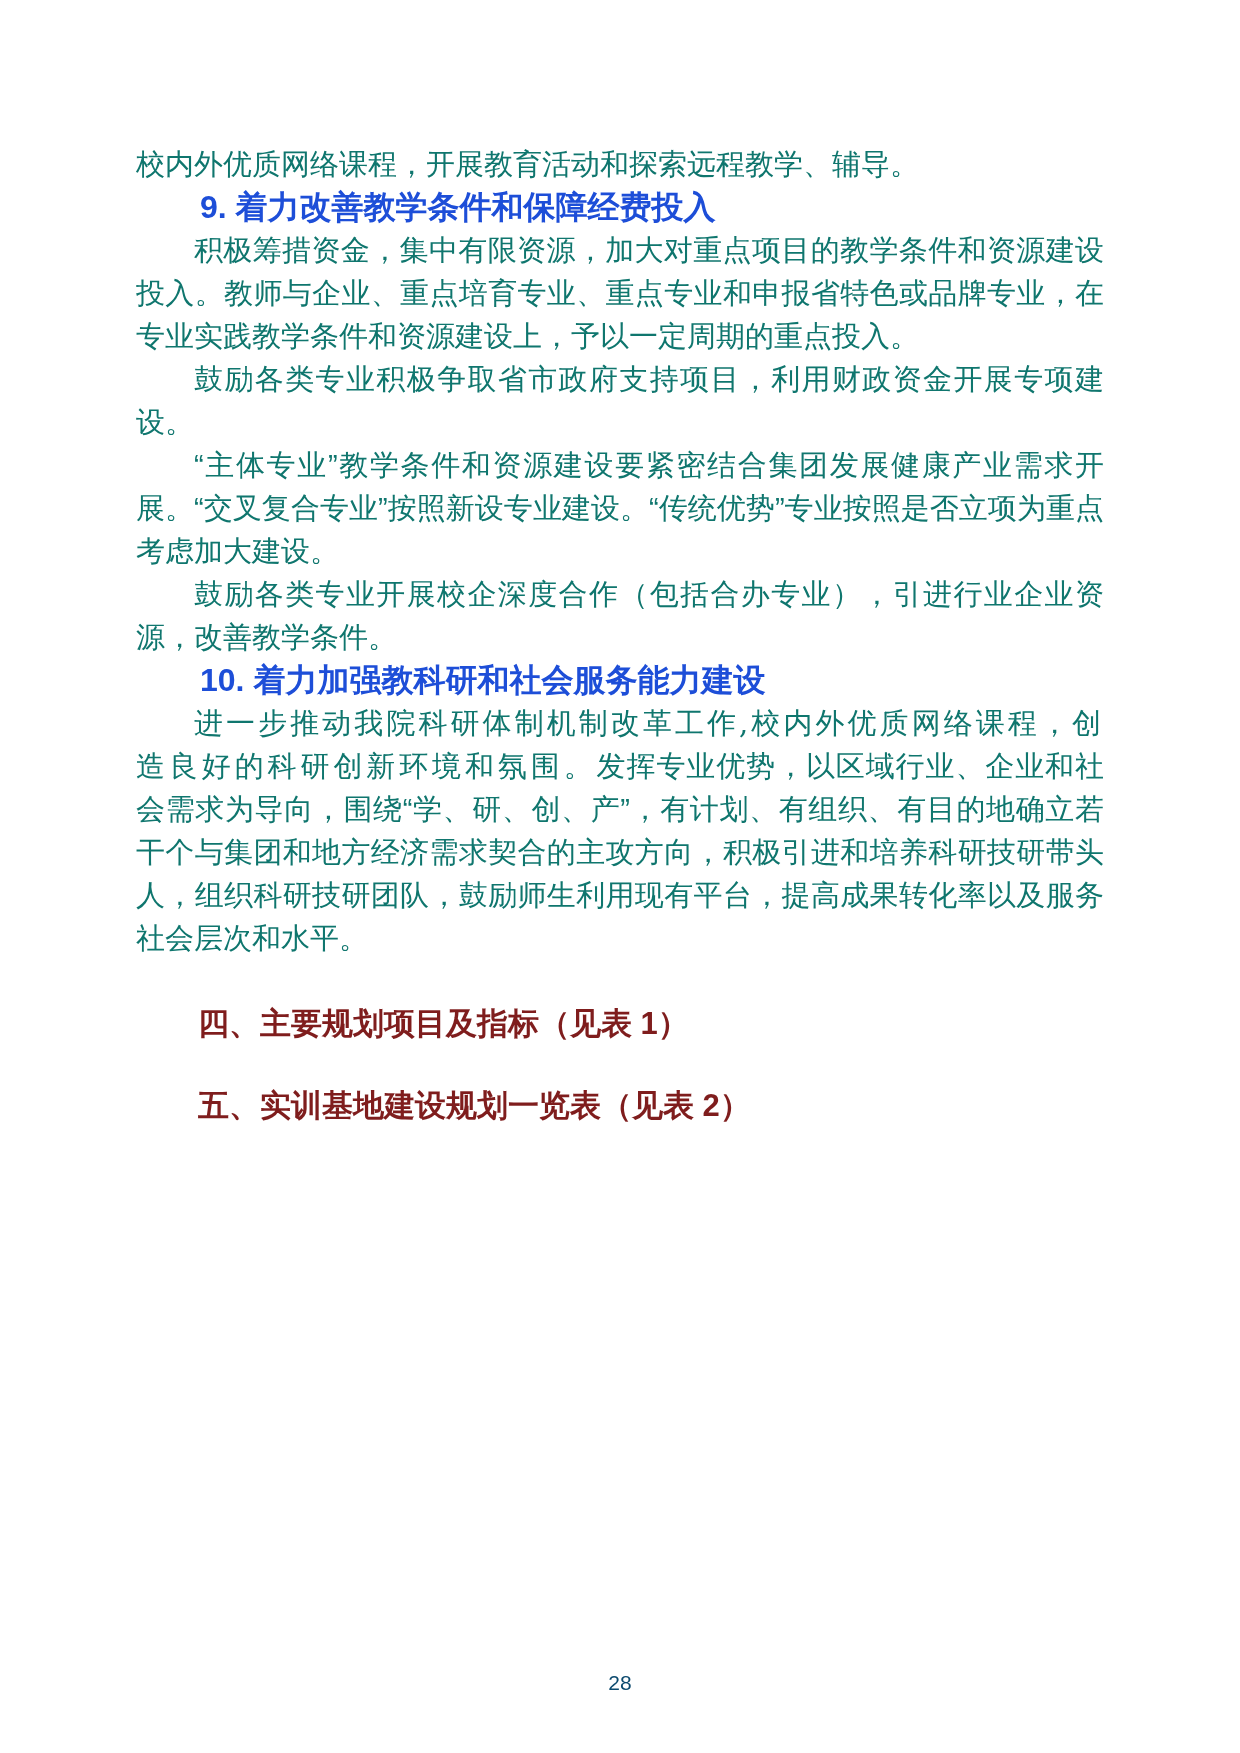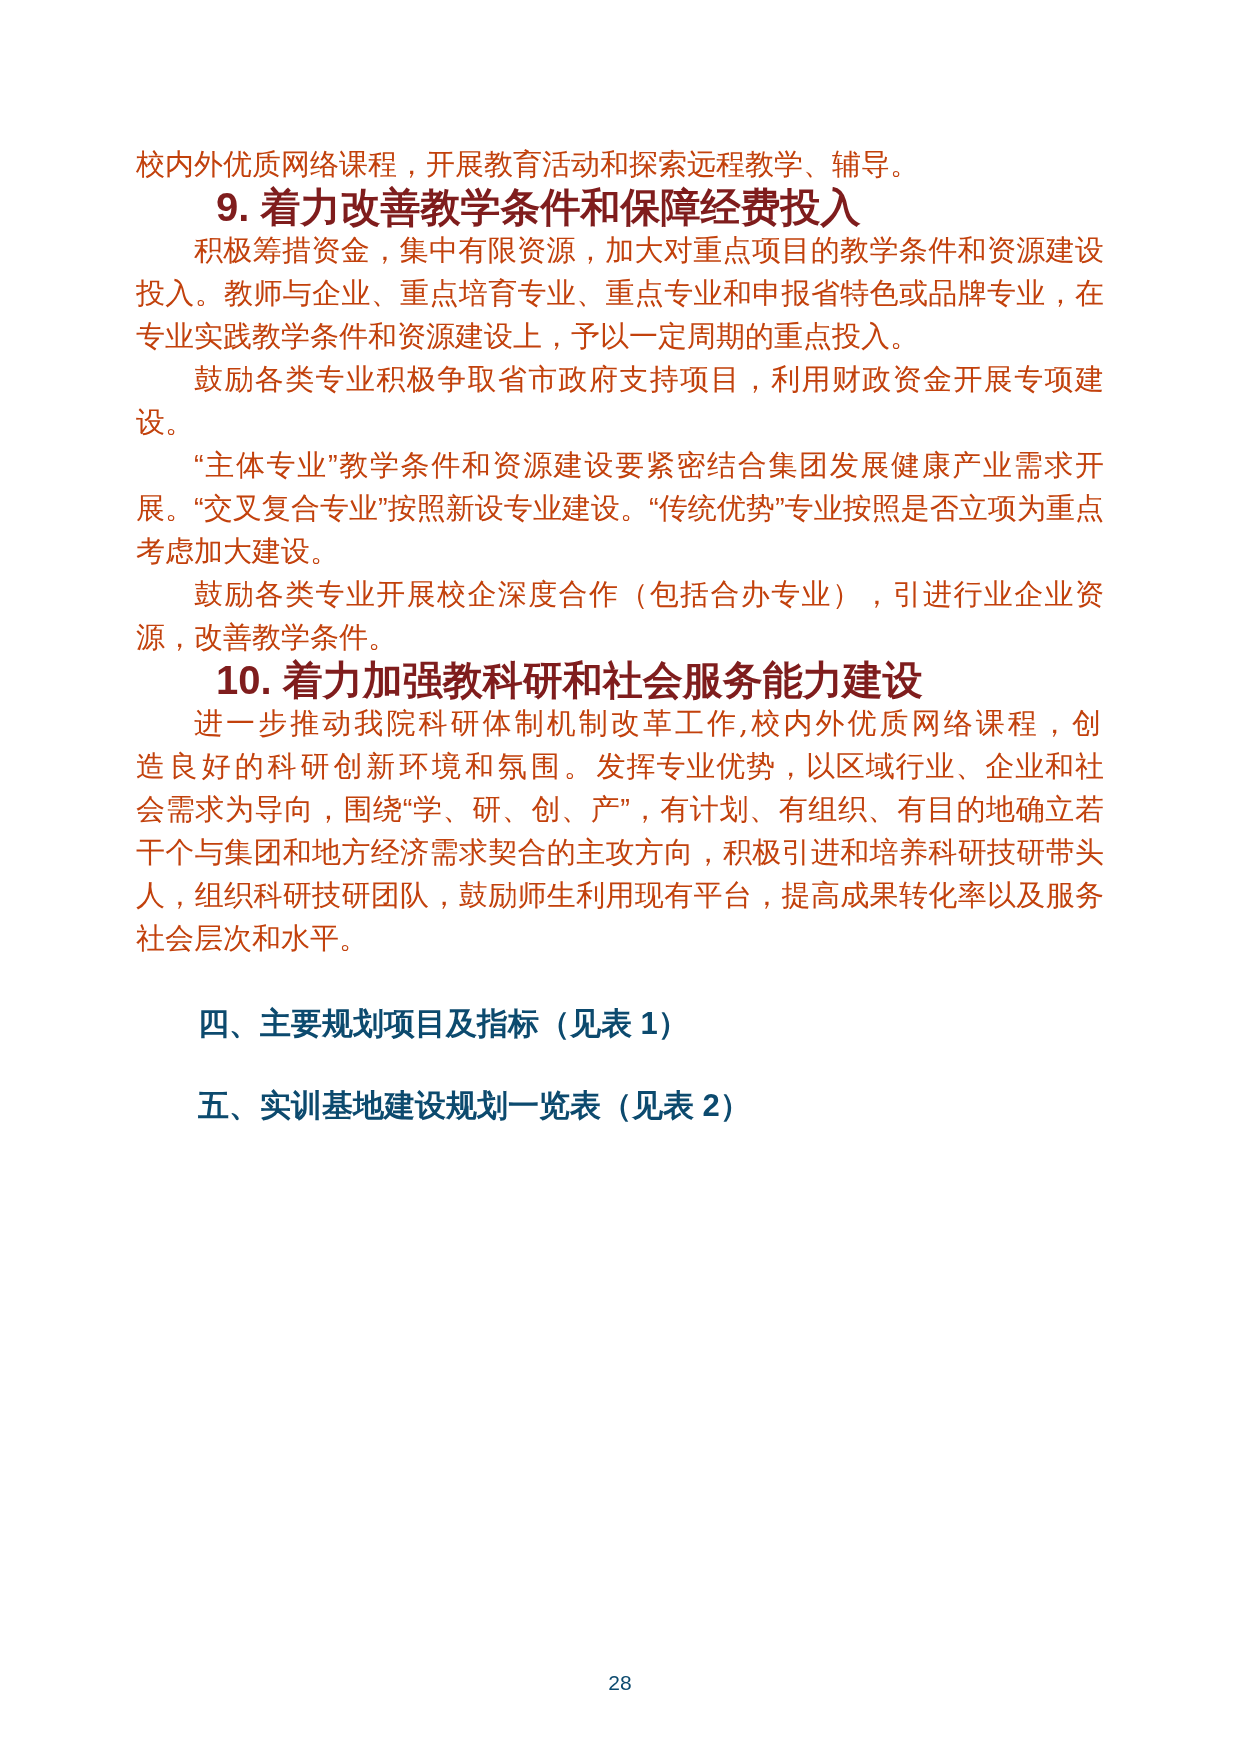--- a/index.html
+++ b/index.html
@@ -21,42 +21,42 @@
     left: 136px;
     top: 143px;
     width: 968px;
   }
   .para {
     margin: 0;
     font-size: 29px;
     line-height: 43px;
     text-align: justify;
     font-family: "Liberation Sans", sans-serif;
-    color: #c2410c;
+    color: #0f766e;
   }
   .indent {
     text-indent: 2em;
   }
   .sub-heading {
     margin: 0;
-    font-size: 40px;
+    font-size: 32px;
     line-height: 43px;
     font-weight: bold;
     text-indent: 2em;
     text-align: left;
-    color: #7f1d1d;
+    color: #1d4ed8;
   }
   .section-heading {
     margin: 42px 0 0 0;
     font-size: 31px;
     line-height: 44px;
     font-weight: bold;
     text-indent: 2em;
     text-align: left;
-    color: #0c4a6e;
+    color: #7f1d1d;
   }
   .section-heading + .section-heading {
     margin-top: 38px;
   }
   .kaiti {
     font-family: "DejaVu Serif", serif;
     letter-spacing: 3px;
   }
   .page-number {
     position: absolute;

